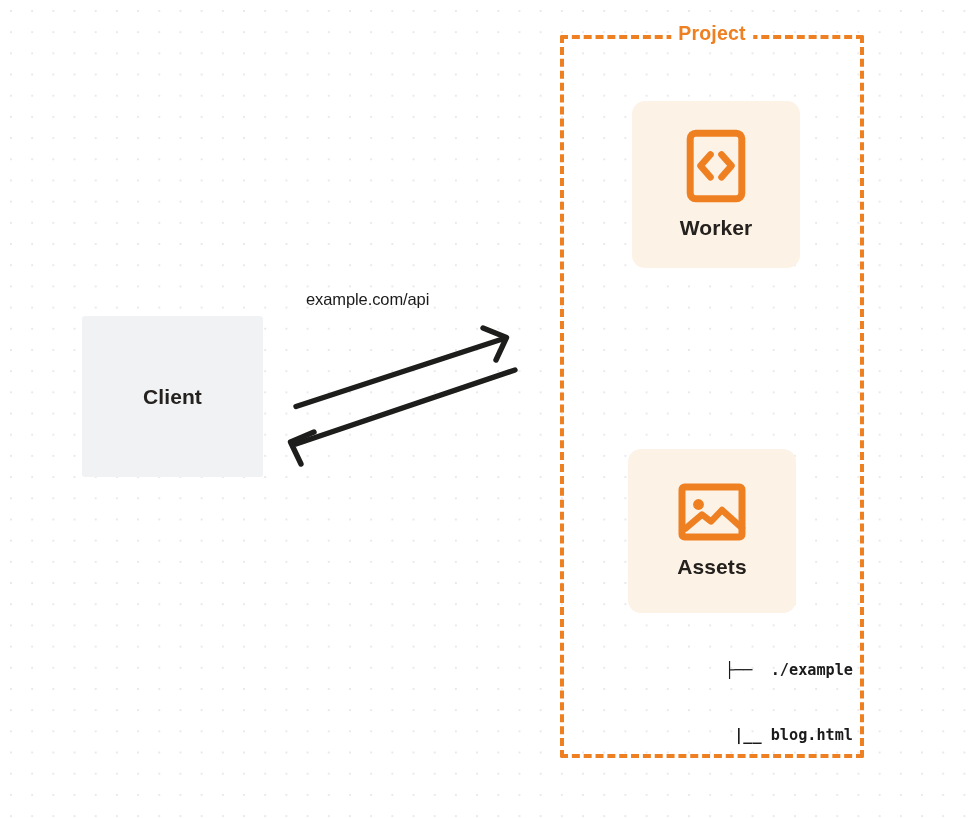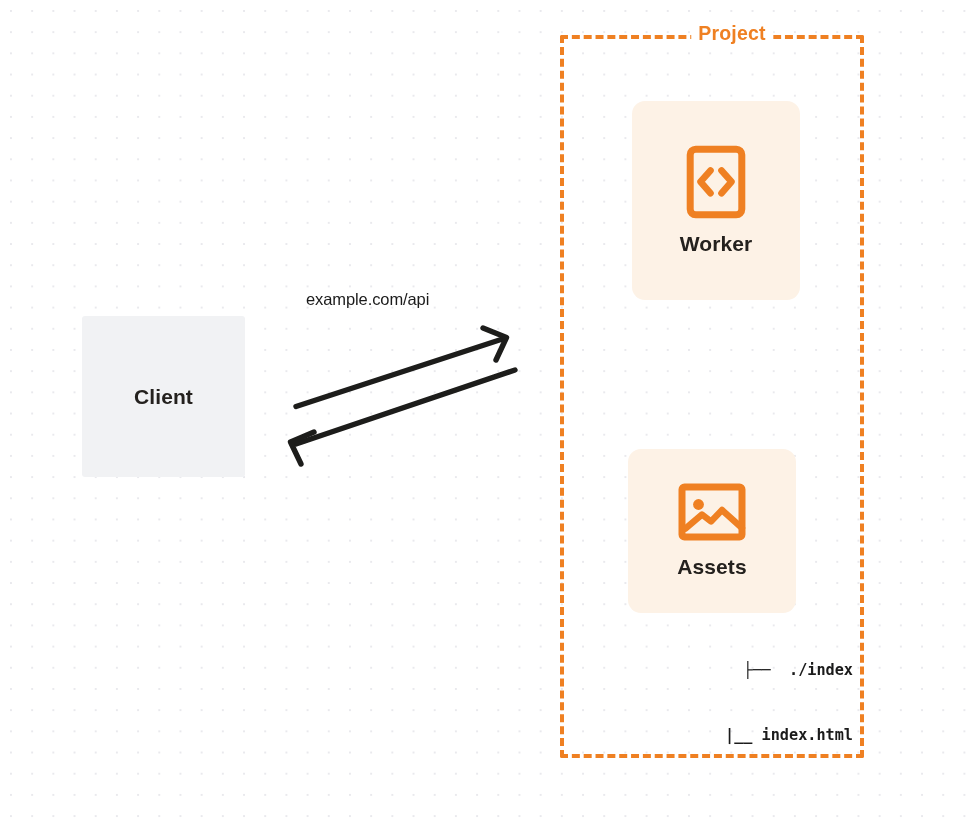--- a/index.html
+++ b/index.html
@@ -18,21 +18,21 @@
     background-position: 10px 10px;
     font-family: "Liberation Sans", sans-serif;
     -webkit-font-smoothing: antialiased;
   }
 
   
   .node-client {
     position: absolute;
     left: 82px;
     top: 316px;
-    width: 163px;
+    width: 181px;
     height: 161px;
     background: #f1f2f4;
     border-radius: 3px;
     display: flex;
     align-items: center;
     justify-content: center;
   }
   .node-client .node-label {
     font-size: 21px;
     font-weight: bold;
@@ -82,38 +82,37 @@
     left: 50%;
     top: -13px;
     transform: translateX(-50%);
     background: #ffffff;
     padding: 0 7px;
     font-size: 19.5px;
     font-weight: bold;
     color: #ef8022;
     letter-spacing: .2px;
     white-space: nowrap;
-    margin-left: 20px;
   }
 
   
   .node-card {
     position: absolute;
     background: #fdf2e6;
     border-radius: 13px;
     display: flex;
     flex-direction: column;
     align-items: center;
     justify-content: center;
   }
   .node-worker {
     left: 72px;
     top: 66px;
     width: 168px;
-    height: 199px;
+    height: 167px;
   }
   .node-assets {
     left: 68px;
     top: 414px;
     width: 168px;
     height: 164px;
   }
   .node-card .node-icon {
     display: block;
     line-height: 0;
@@ -189,19 +188,19 @@
         <svg width="68" height="58" viewBox="0 0 68 58">
           <rect x="4" y="4" width="60" height="50" rx="2.5" fill="none" stroke="#ef8022" stroke-width="7"></rect>
           <circle cx="20.5" cy="21.5" r="5.4" fill="#ef8022"></circle>
           <polyline points="7.5,45.5 24,31.5 33,38.5 44,27 64,45" fill="none" stroke="#ef8022" stroke-width="6.4" stroke-linecap="round" stroke-linejoin="round"></polyline>
         </svg>
       </span>
       <span class="node-label">Assets</span>
     </div>
 
     <div class="file-tree">
-      <span class="tree-row">├──  ./index</span>
-      <span class="tree-row">|__ index.html</span>
+      <span class="tree-row">├──  ./example</span>
+      <span class="tree-row">|__ blog.html</span>
       
     </div>
   </div>
 
 </div>
 
 </body></html>

